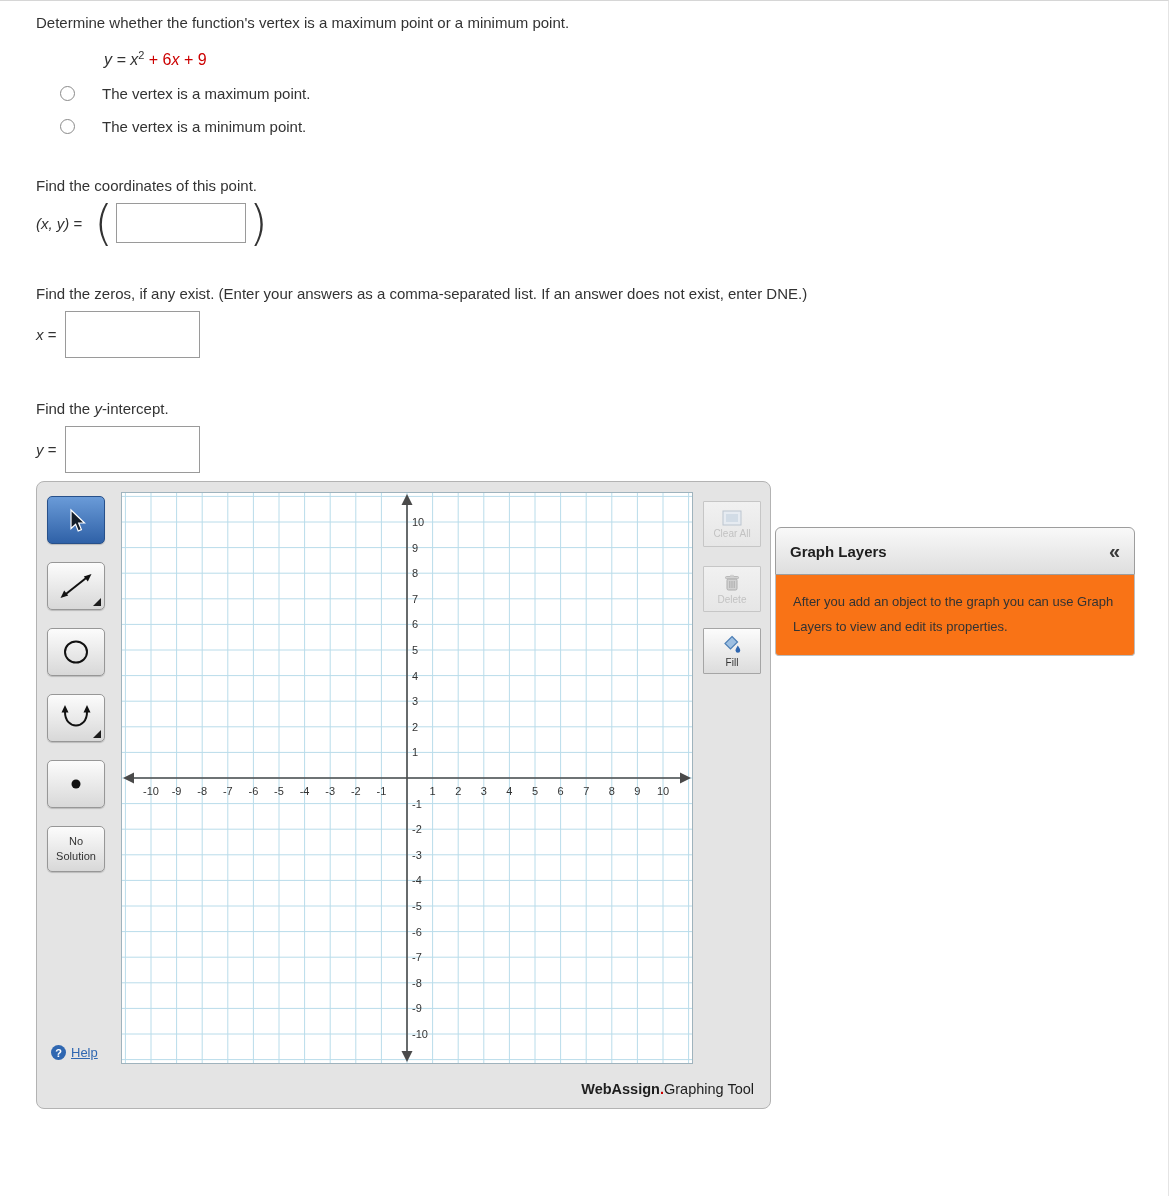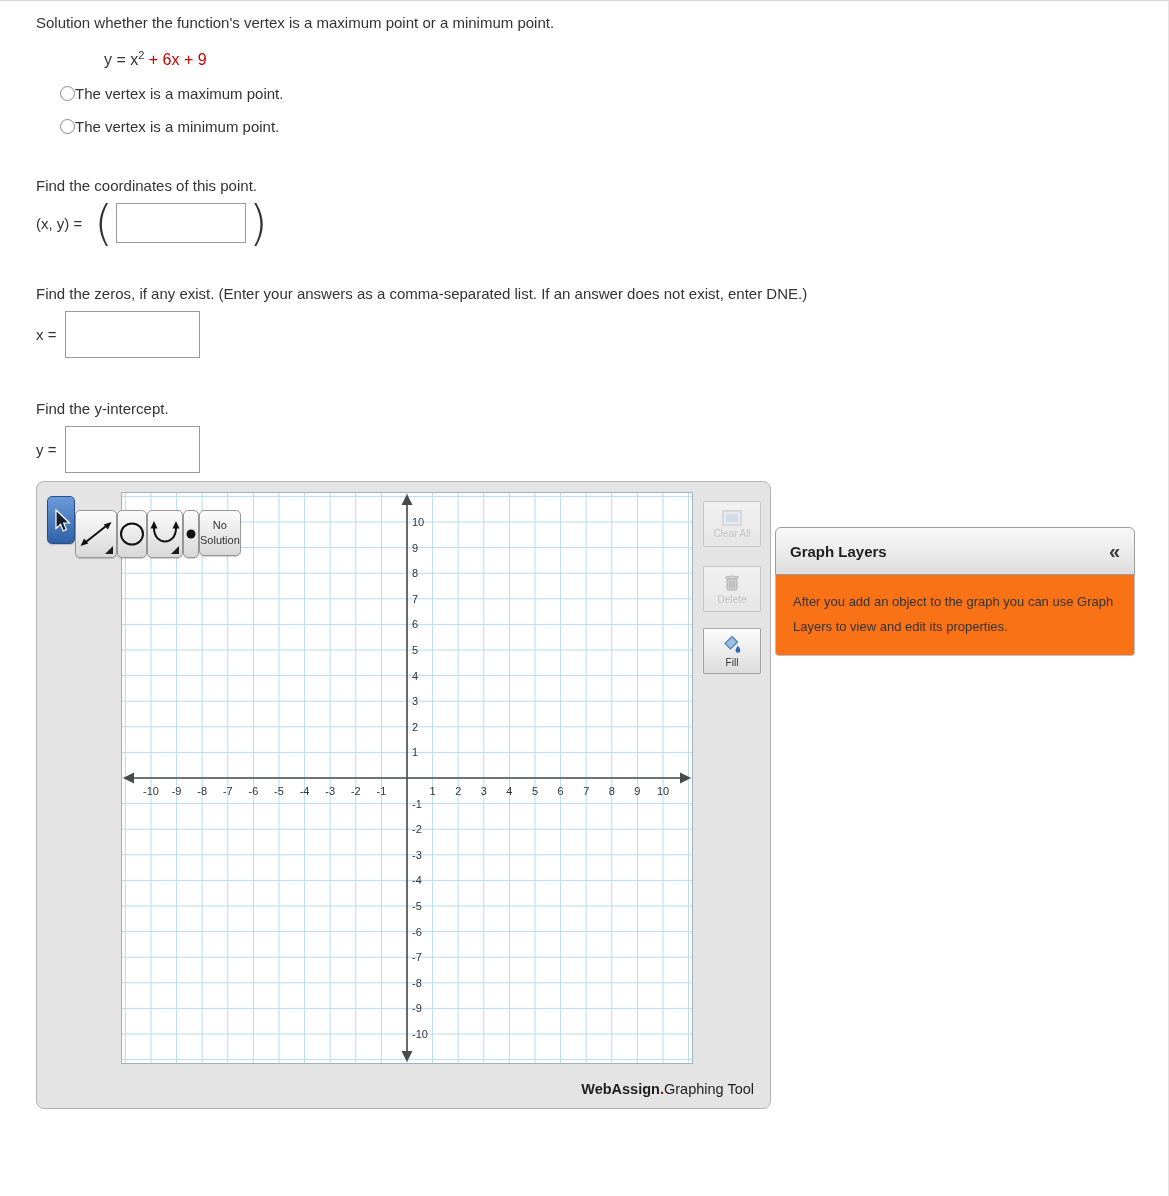--- a/index.html
+++ b/index.html
@@ -2,47 +2,47 @@
 <html><head>
 <meta charset="utf-8">
 <style>
   * { margin:0; padding:0; box-sizing:border-box; }
   html,body { background:#ffffff; }
   body { font-family:"Liberation Sans", sans-serif; color:#333; }
   .page { width:1169px; min-height:1196px; background:#fff; border-top:1px solid #d6d6d6;
           border-right:1px solid #e4e4e4; padding:13px 0 20px 36px; }
 
   .prompt { font-size:15px; color:#333; }
-  .it { }
+  .it { font-style:italic; }
 
   .equation { margin:18px 0 0 68px; font-size:16px; color:#333; }
   .equation sup { font-size:11px; vertical-align:super; }
   .eq-red { color:#cc0000; }
 
-  .radio-row { display:flex; align-items:center; gap:0; margin:16px 0 0 24px;
+  .radio-row { display:flex; align-items:center; gap:27px; margin:16px 0 0 24px;
                font-size:15px; cursor:default; }
   .radio-circle { width:15px; height:15px; min-width:15px; border:1px solid #8a8a8a;
                   border-radius:50%; background:#fff; display:inline-block; }
 
   .section { margin-top:42px; }
   .answer-row { display:flex; align-items:center; margin-top:9px; font-size:15px; }
   .answer-input { width:135px; height:47px; border:1px solid #9a9a9a; font-size:16px;
                   padding:0 8px; background:#fff; }
   .coords-input { width:130px; height:40px; }
   .big-paren { font-size:48px; font-weight:300; color:#333; line-height:40px;
                margin:0 3px; font-family:"DejaVu Sans", sans-serif; }
   .lbl-gap { margin-right:9px; }
 
   
   .tool-row { display:flex; align-items:flex-start; margin-top:8px; }
   .gt-widget { width:735px; background:#e4e4e4; border:1px solid #b3b3b3; border-radius:8px;
                padding:10px 0 4px 10px; }
   .gt-main { display:flex; align-items:flex-start; }
 
-  .gt-toolbar { width:58px; height:576px; display:flex; flex-direction:row; }
+  .gt-toolbar { width:58px; height:576px; display:flex; flex-direction:column; }
   .tool-btn { width:58px; height:48px; margin-top:18px; position:relative;
               background:linear-gradient(#fcfcfc,#d8d8d8); border:1px solid #979797;
               border-radius:5px; display:flex; align-items:center; justify-content:center;
               cursor:pointer; box-shadow:0 1px 1px rgba(0,0,0,.18); }
   .tool-btn:first-child { margin-top:4px; }
   .tool-btn.selected { background:linear-gradient(#6a9bd8,#2f61a7); border-color:#27508a; }
   .tool-btn.no-solution { height:46px; font-size:11px; color:#333; line-height:1.35;
                           text-align:center; font-family:inherit; }
   .corner { position:absolute; right:3px; bottom:3px; width:0; height:0;
             border-left:8px solid transparent; border-bottom:8px solid #1c1c1c; }
@@ -85,21 +85,21 @@
   .collapse { font-size:20px; font-weight:bold; color:#3a3a3a; cursor:pointer; line-height:1; }
   .layers-body { background:#f97316; border:1px solid #bdbdbd; border-top:none;
                  padding:15px 17px; font-size:13px; line-height:1.9; color:#333;
                  border-radius:0 0 4px 4px; }
 </style>
 </head>
 <body>
 
 <div class="page">
 
-  <p class="prompt">Solution whether the function's vertex is a maximum point or a minimum point.</p>
+  <p class="prompt">Determine whether the function's vertex is a maximum point or a minimum point.</p>
 
   <div class="equation">
     <span class="it">y = x</span><sup>2</sup><span class="eq-red"> + 6</span><span class="eq-red it">x</span><span class="eq-red"> + 9</span>
   </div>
 
   <div class="radio-row">
     <span class="radio-circle"></span>
     <span>The vertex is a maximum point.</span>
   </div>
   <div class="radio-row">

